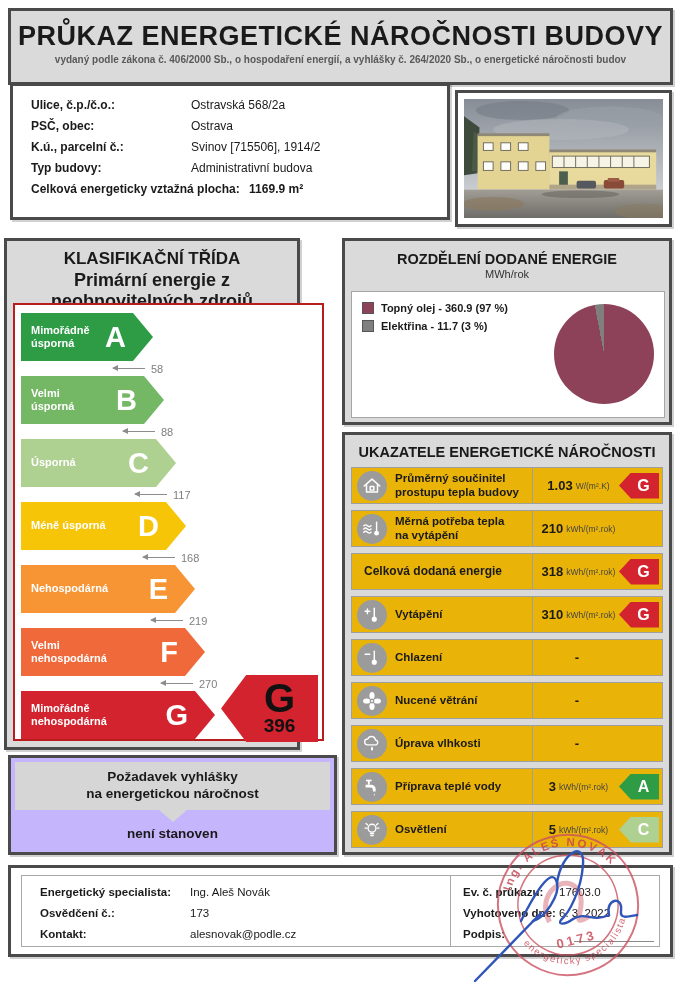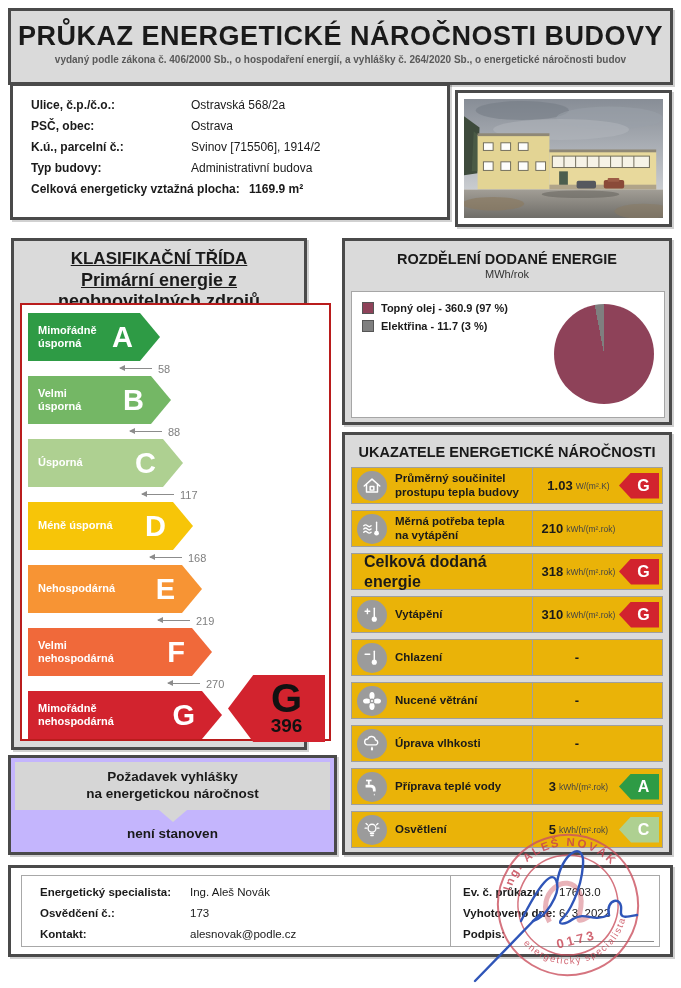--- a/index.html
+++ b/index.html
@@ -18,21 +18,21 @@
   .info-row{display:flex;margin-bottom:7px;}
   .info-label{width:160px;font-weight:bold;}
   .info-area{font-weight:bold;margin-top:2px;}
   .info-area .val{margin-left:6px;}
 
   
   .photo-box{left:455px;top:90px;width:217px;height:137px;background:#fff;padding:6px;}
   .photo-box svg{display:block;width:100%;height:100%;}
 
   
-  .class-panel{left:11px;top:238px;width:296px;height:512px;text-align:center;text-decoration:underline;}
+  .class-panel{left:4px;top:238px;width:296px;height:512px;text-align:center;}
   .class-panel .t1{font-size:17px;font-weight:bold;margin-top:8px;}
   .class-panel .t2{font-size:18px;font-weight:bold;margin-top:1px;}
   .class-panel .t3{font-size:10.5px;color:#333;margin-top:1px;}
   .scale-box{position:absolute;left:6px;top:62px;width:311px;height:438px;background:#fff;border:2px solid #b91c1c;text-align:left;padding:8px 0 0 6px;box-sizing:border-box;}
   .band{position:relative;height:48px;color:#fff;display:flex;align-items:center;padding-left:10px;box-sizing:border-box;
         clip-path:polygon(0 0,calc(100% - 20px) 0,100% 50%,calc(100% - 20px) 100%,0 100%);}
   .band .blabel{font-size:11px;font-weight:bold;line-height:1.2;white-space:pre-line;}
   .band .bletter{position:absolute;right:27px;top:50%;transform:translateY(-50%);font-size:29px;font-weight:bold;}
   .band1{width:132px;} .band2{width:143px;} .band3{width:155px;} .band4{width:165px;}
   .band5{width:174px;} .band6{width:184px;} .band7{width:194px;}
@@ -75,21 +75,21 @@
   .ind-icon svg{width:22px;height:22px;}
   .ind-label{flex:1;font-size:11.5px;font-weight:bold;line-height:1.2;white-space:pre-line;}
   .ind-div{width:1px;align-self:stretch;background:#9f9f9f;}
   .ind-value{flex:0 0 129px;display:flex;align-items:center;justify-content:center;gap:3px;padding-right:38px;box-sizing:border-box;position:relative;height:100%;}
   .ind-num{font-size:13px;font-weight:bold;}
   .ind-unit{font-size:8.5px;color:#444;}
   .rating-arrow{position:absolute;right:3px;top:50%;transform:translateY(-50%);width:40px;height:26px;
         clip-path:polygon(0 50%,30% 0,100% 0,100% 100%,30% 100%);
         display:flex;align-items:center;justify-content:center;padding-left:9px;box-sizing:border-box;
         color:#fff;font-size:16px;font-weight:bold;}
-  .ind-row.total .ind-label{font-size:16px;padding-left:12px;}
+  .ind-row.total .ind-label{font-size:12px;padding-left:12px;}
 
   
   .footer-box{left:8px;top:865px;width:665px;height:92px;background:#fff;}
   .footer-inner{position:absolute;left:10px;top:7px;right:10px;bottom:7px;border:1px solid #a8a8a8;display:flex;}
   .f-left{width:428px;padding:10px 0 0 18px;box-sizing:border-box;}
   .f-right{flex:1;border-left:1px solid #a8a8a8;padding:10px 0 0 12px;box-sizing:border-box;}
   .f-row{display:flex;margin-bottom:9px;font-size:11.5px;}
   .f-label{font-weight:bold;}
   .f-left .f-label{width:150px;}
   .f-right .f-label{width:96px;}

